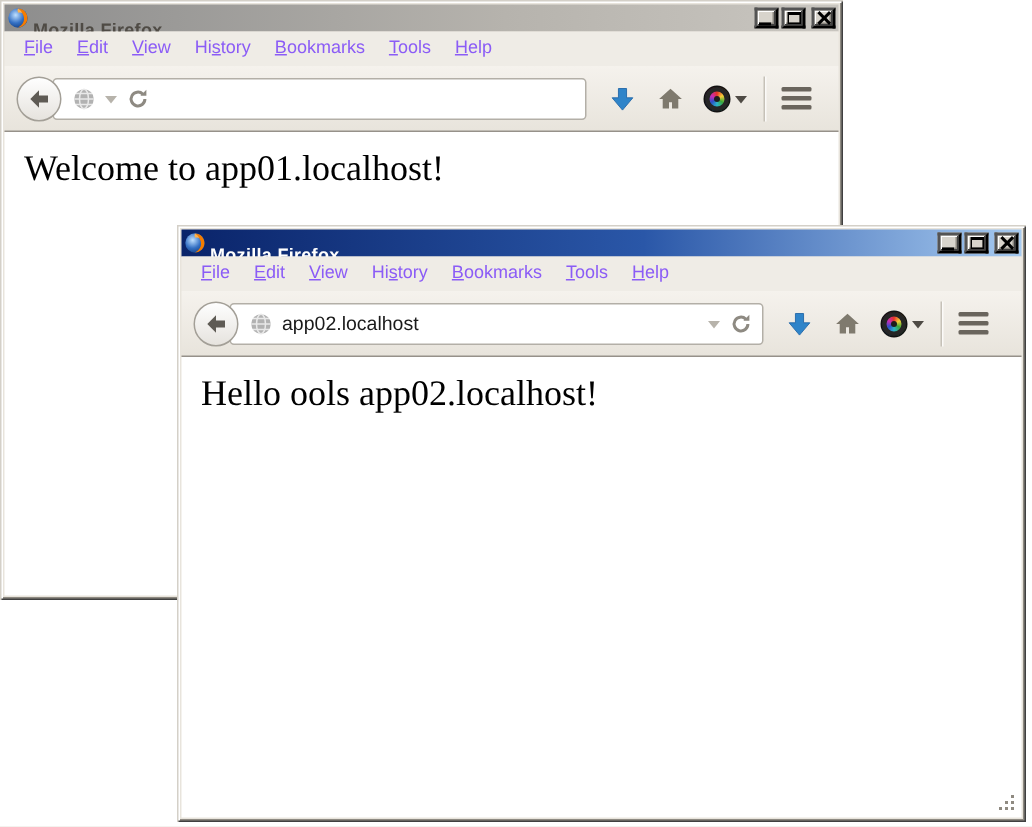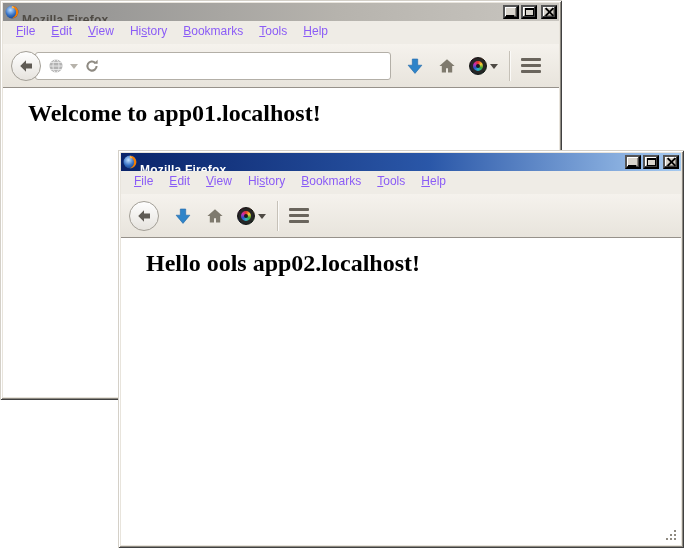--- a/index.html
+++ b/index.html
@@ -97,22 +97,22 @@
   .addon-caret {
     width:0; height:0; border:4px solid transparent; border-top:5px solid #4e4a44; margin-top:5px;
   }
   .vsep { width:1px; height:30px; background:#c6c1b8; box-shadow:1px 0 0 #fbfaf8; margin:0 11px; }
   .burger { display:flex; flex-direction:column; gap:3px; padding:2px 0; }
   .burger i { display:block; width:20px; height:3px; background:#6a655d; border-radius:1px; }
 
   
   .content { flex:1; background:#ffffff; position:relative; overflow:hidden; }
   .content h1 {
-    margin:12px 0 0 25px; font-family:"Liberation Serif", serif;
-    font-size:24px; font-weight:bold; color:#000; white-space:nowrap;
+    margin:12px 0 0 13px; font-family:"Liberation Serif", serif;
+    font-size:24px; font-weight:normal; color:#000; white-space:nowrap;
   }
 
   
   .grip { position:absolute; right:3px; bottom:3px; width:13px; height:13px; }
   .grip::before {
     content:""; position:absolute; left:1px; top:1px; width:2px; height:2px; background:#ffffff;
     box-shadow: 9px 1px 0 #ffffff, 9px 5px 0 #ffffff, 5px 5px 0 #ffffff,
                 9px 9px 0 #ffffff, 5px 9px 0 #ffffff, 1px 9px 0 #ffffff;
   }
   .grip::after {
@@ -246,20 +246,35 @@
     <span class="mi"><span></span><u>T</u><span>ools</span></span>
     <span class="mi"><span></span><u>H</u><span>elp</span></span>
   </div>
 
   <div class="toolbar">
     <button class="backbtn">
       <svg width="16" height="16" viewBox="0 0 16 16">
         <path d="M8 2.2 2.2 8 8 13.8v-3.4h6V5.6H8z" fill="#5f5b55"></path>
       </svg>
     </button>
+    <div class="urlbar">
+      <svg width="16" height="16" viewBox="0 0 16 16">
+        <circle cx="8" cy="8" r="6.5" fill="#b2b2b2"></circle>
+        <g stroke="#e9e9e9" stroke-width="1" fill="none">
+          <ellipse cx="8" cy="8" rx="3" ry="6.5"></ellipse>
+          <path d="M1.5 8h13 M2.6 4.4h10.8 M2.6 11.6h10.8"></path>
+        </g>
+      </svg>
+      <span class="url-text">app02.localhost</span>
+      <span class="url-drop"></span>
+      <svg width="16" height="16" viewBox="0 0 16 16">
+        <path d="M12.6 8a4.6 4.6 0 1 1-1.4-3.3" stroke="#8e8a82" stroke-width="2" fill="none"></path>
+        <path d="M13.6 1.8v4h-4z" fill="#8e8a82"></path>
+      </svg>
+    </div>
     <span class="tool-icon dl">
       <svg width="20" height="20" viewBox="0 0 20 20">
         <path d="M7.3 3h5.4v6.2h4.2L10 17.4 3.1 9.2h4.2z" fill="#2f84c9" stroke="#2268a8" stroke-width="0.6"></path>
       </svg>
     </span>
     <span class="tool-icon home">
       <svg width="20" height="20" viewBox="0 0 20 20">
         <path d="M10 3.2 2.4 10h2.4v6.4h4.2v-4.2h2v4.2h4.2V10h2.4z" fill="#7f7a6e"></path>
       </svg>
     </span>

